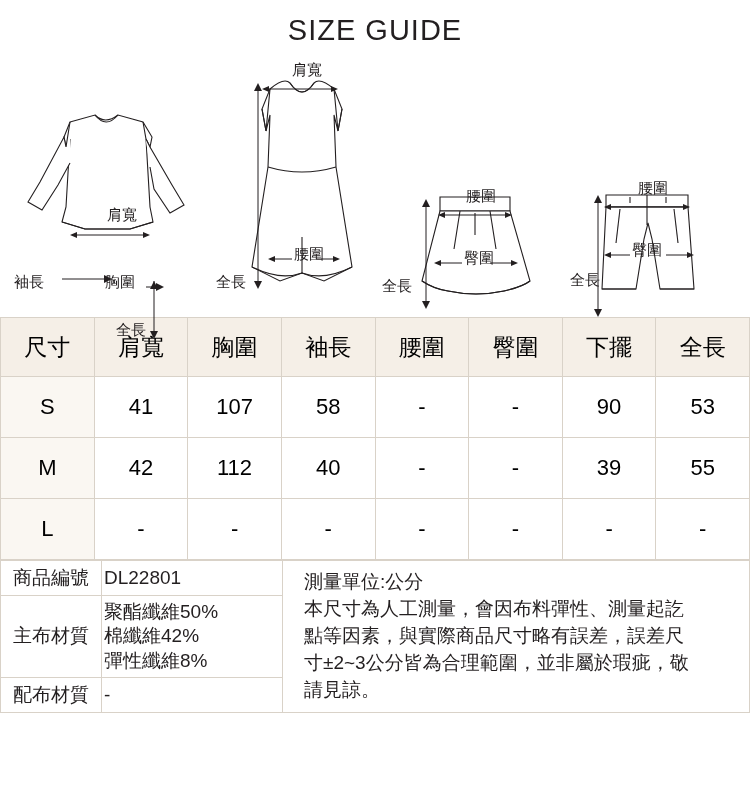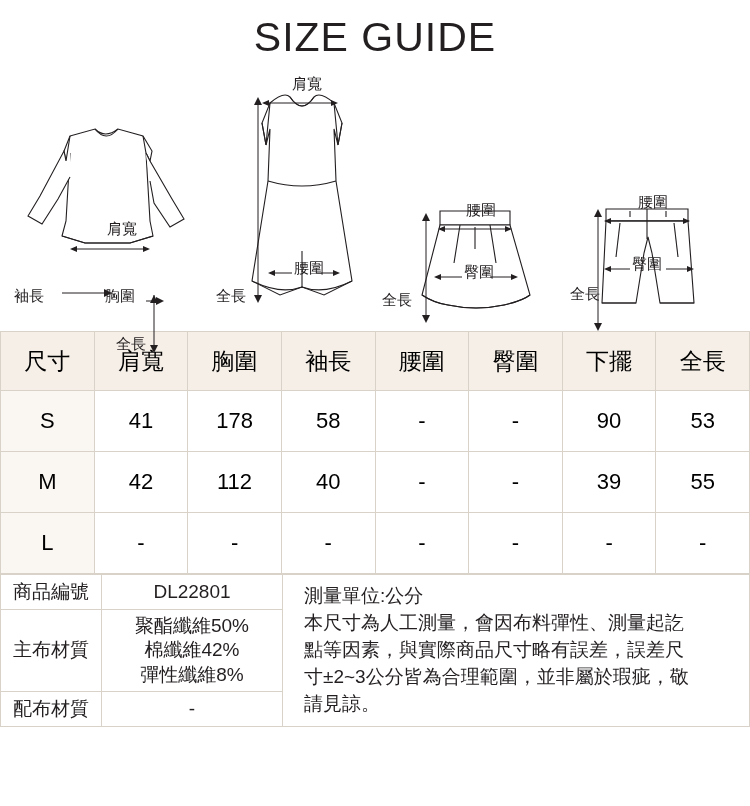--- a/index.html
+++ b/index.html
@@ -15,21 +15,21 @@
     overflow: hidden;
   }
   .page {
     position: relative;
     width: 750px;
     height: 806px;
     background: #ffffff;
   }
   .title {
     text-align: center;
-    font-size: 41px;
+    font-size: 29px;
     letter-spacing: 1px;
     font-weight: 400;
     color: #231f20;
     margin: 0;
     padding-top: 14px;
     font-family: "Liberation Sans", sans-serif;
   }
   .illus-row {
     position: relative;
     height: 270px;
@@ -89,21 +89,21 @@
     font-family: "Liberation Sans", sans-serif;
   }
   td.info-key {
     width: 96px;
     text-align: center;
     padding: 4px 2px;
     font-size: 19px;
   }
   td.info-val {
     width: 176px;
-    text-align: center;
+    text-align: left;
     padding: 4px 2px;
     font-size: 19px;
     line-height: 1.28;
   }
   td.note {
     padding: 8px 10px 8px 21px;
     font-size: 19.5px;
     line-height: 1.42;
     text-align: left;
     vertical-align: top;
@@ -268,21 +268,21 @@
         <th>腰圍</th>
         <th>臀圍</th>
         <th>下擺</th>
         <th>全長</th>
       </tr>
     </thead>
     <tbody>
       <tr>
         <td>S</td>
         <td>41</td>
-        <td>178</td>
+        <td>107</td>
         <td>58</td>
         <td>-</td>
         <td>-</td>
         <td>90</td>
         <td>53</td>
       </tr>
       <tr>
         <td>M</td>
         <td>42</td>
         <td>112</td>

